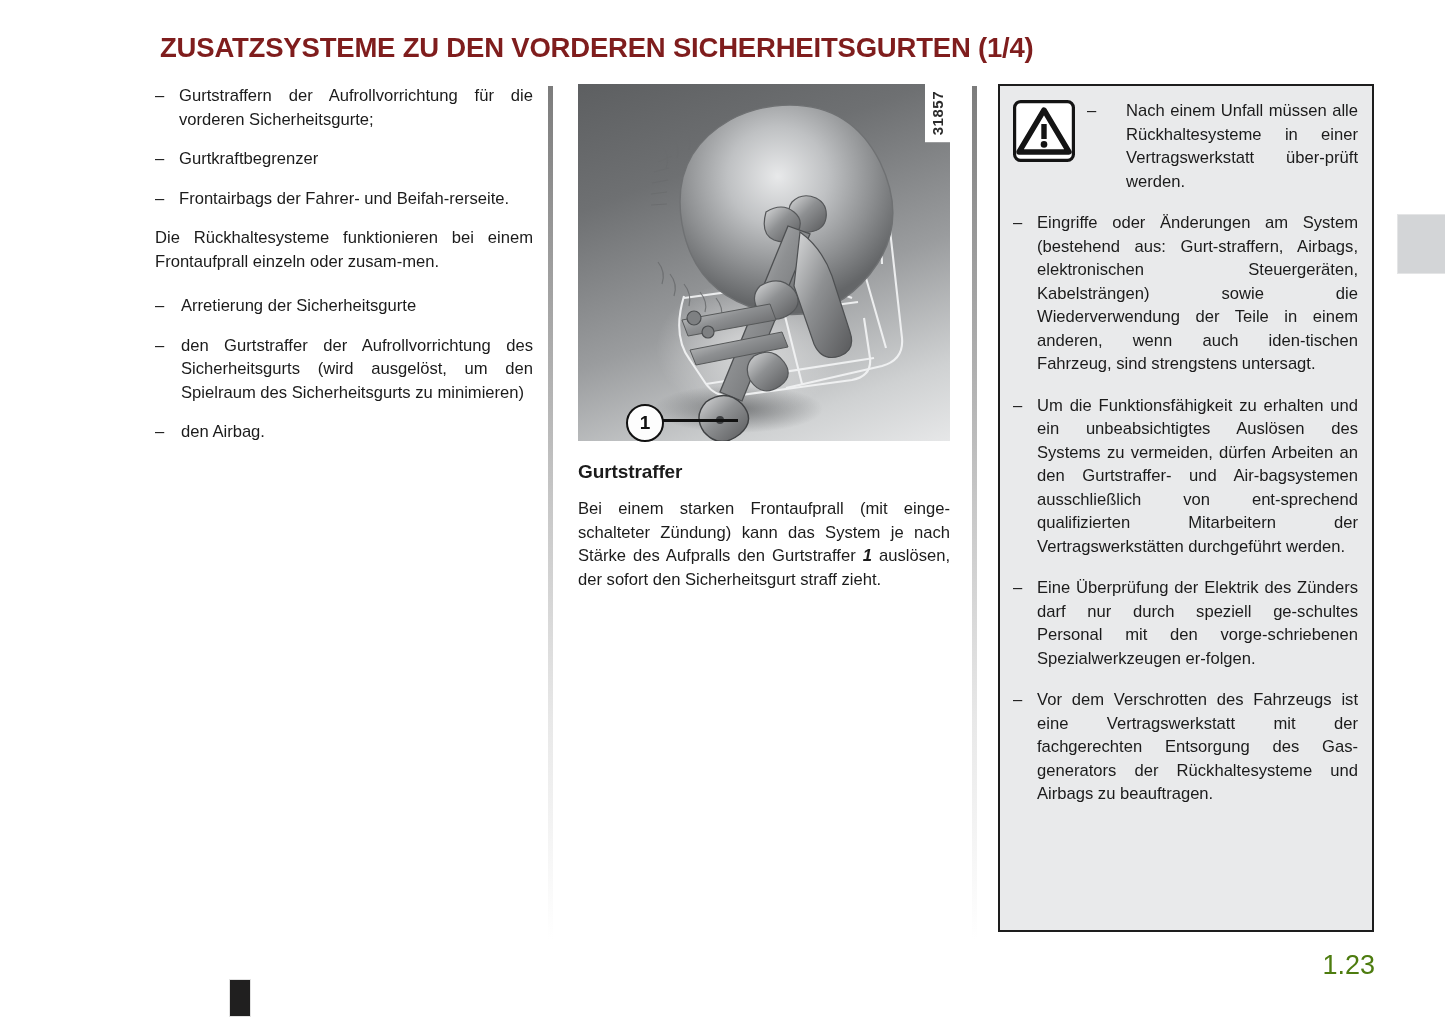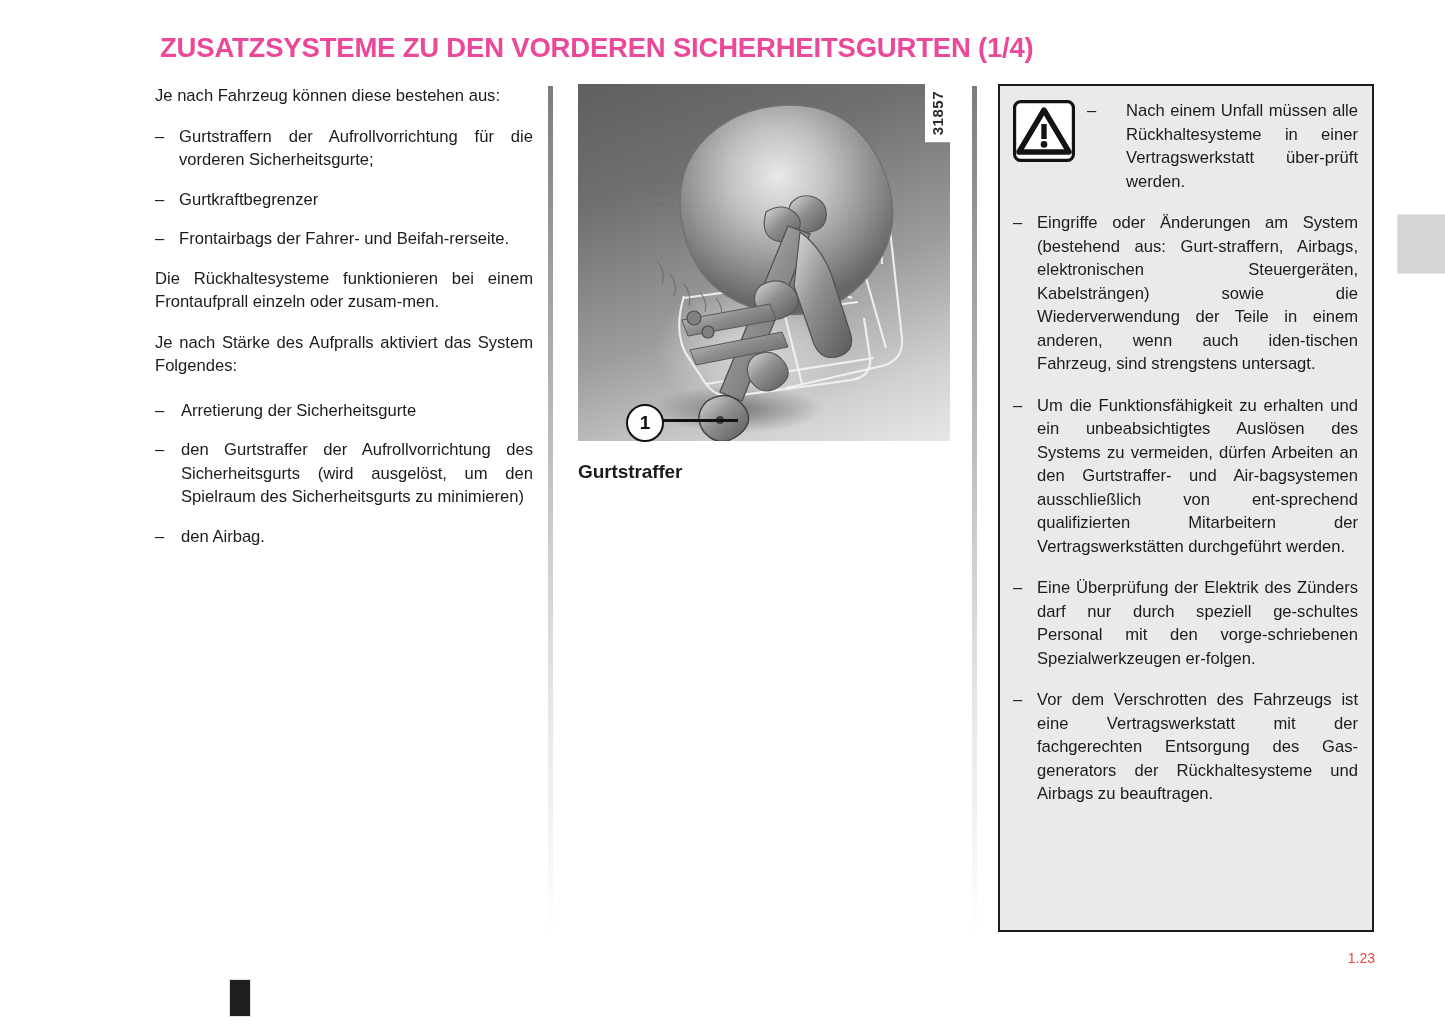--- a/index.html
+++ b/index.html
@@ -19,21 +19,21 @@
 
   
   .page-title {
     position: absolute;
     left: 160px;
     top: 32px;
     width: 1100px;
     font-size: 27.5px;
     font-weight: bold;
     letter-spacing: -0.2px;
-    color: #ec4899;
+    color: #7f1d1d;
     white-space: nowrap;
   }
 
   
   .col-sep {
     position: absolute;
     top: 86px;
     width: 5px;
     height: 880px;
     background: linear-gradient(to bottom, #7c7c7c 0%, #9a9a9a 18%, #c8c8c8 48%, #e8e8e8 72%, #ffffff 97%);
@@ -193,22 +193,22 @@
     flex: 1 1 auto;
     text-align: justify;
     text-justify: inter-word;
   }
 
   
   .page-number {
     position: absolute;
     right: 70px;
     top: 950px;
-    font-size: 14px;
-    color: #ef4444;
+    font-size: 27px;
+    color: #4d7c0f;
   }
 
   
   .bottom-marker {
     position: absolute;
     left: 229px;
     top: 979px;
     width: 20px;
     height: 36px;
     background: #201f1f;
@@ -231,40 +231,38 @@
 </head>
 <body>
 
 <div class="page-title">ZUSATZSYSTEME ZU DEN VORDEREN SICHERHEITSGURTEN (1/4)</div>
 
 <div class="col-sep s1"></div>
 <div class="col-sep s2"></div>
 
 <div class="col col-left">
 
-  <p class="body">Je nach Fahrzeug können diese bestehen aus:</p>
 
   <div class="li bold">
     <span class="dash">–</span>
     <span class="txt">Gurtstraffern der Aufrollvorrichtung für die vorderen Sicherheitsgurte;</span>
   </div>
 
   <div class="li bold">
     <span class="dash">–</span>
     <span class="txt">Gurtkraftbegrenzer</span>
   </div>
 
   <div class="li bold">
     <span class="dash">–</span>
     <span class="txt">Frontairbags der Fahrer- und Beifah-rerseite.</span>
   </div>
 
   <p class="body gap-top">Die Rückhaltesysteme funktionieren bei einem Frontaufprall einzeln oder zusam-men.</p>
 
-  <p class="body gap-top">Je nach Stärke des Aufpralls aktiviert das System Folgendes:</p>
 
   <div class="li wide gap-top">
     <span class="dash">–</span>
     <span class="txt">Arretierung der Sicherheitsgurte</span>
   </div>
 
   <div class="li wide">
     <span class="dash">–</span>
     <span class="txt">den Gurtstraffer der Aufrollvorrichtung des Sicherheitsgurts (wird ausgelöst, um den Spielraum des Sicherheitsgurts zu minimieren)</span>
   </div>
@@ -356,20 +354,21 @@
       </svg>
     </div>
     <div class="fig-id">31857</div>
     <div class="callout-line"></div>
     <div class="callout">1</div>
   </div>
 
   <h2 class="sub">Gurtstraffer</h2>
 
 
+  <p class="body last"><span>Bei einem starken Frontaufprall (mit einge-schalteter Zündung) kann das System je nach Stärke des Aufpralls den Gurtstraffer </span><em style="font-weight:bold;font-style:italic">1</em><span> auslösen, der sofort den Sicherheitsgurt straff zieht.</span></p>
 
 </div>
 
 <div class="col col-right">
   <div class="warn-box">
 
     <div class="warn-first">
       <div class="warn-icon">
         <svg width="62" height="62" viewBox="0 0 62 62">
           <rect x="1.6" y="1.6" width="58.8" height="58.8" rx="6" ry="6" fill="#ffffff" stroke="#141414" stroke-width="3.2"></rect>

